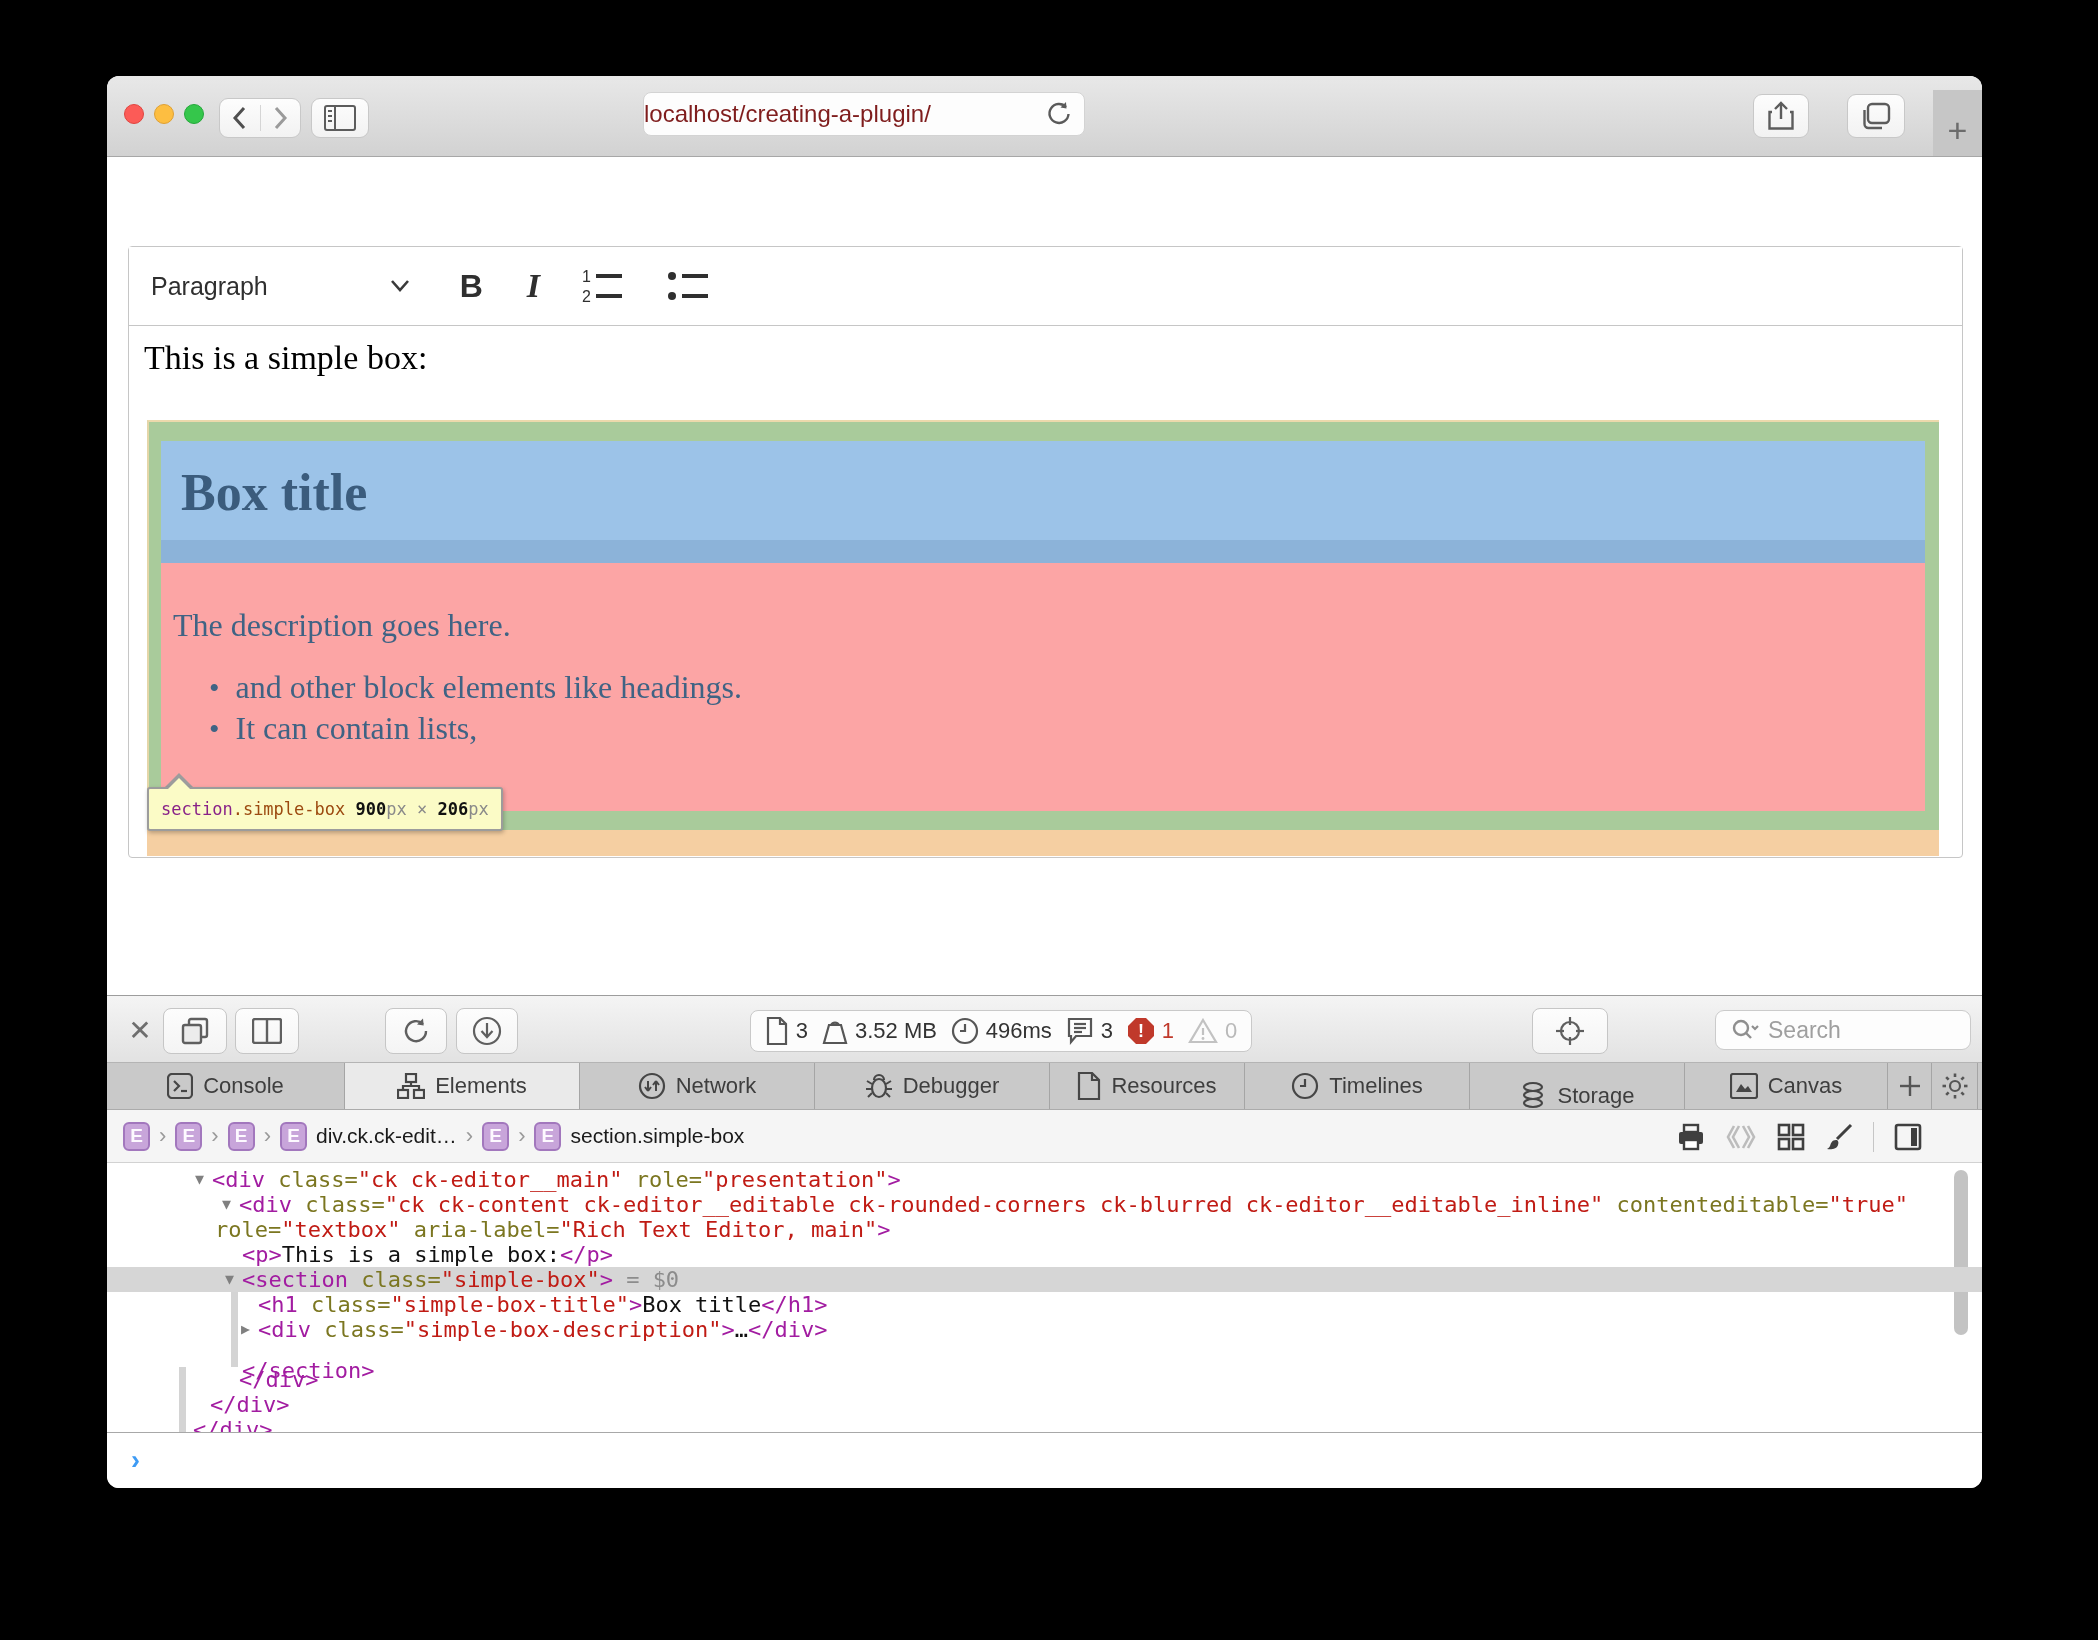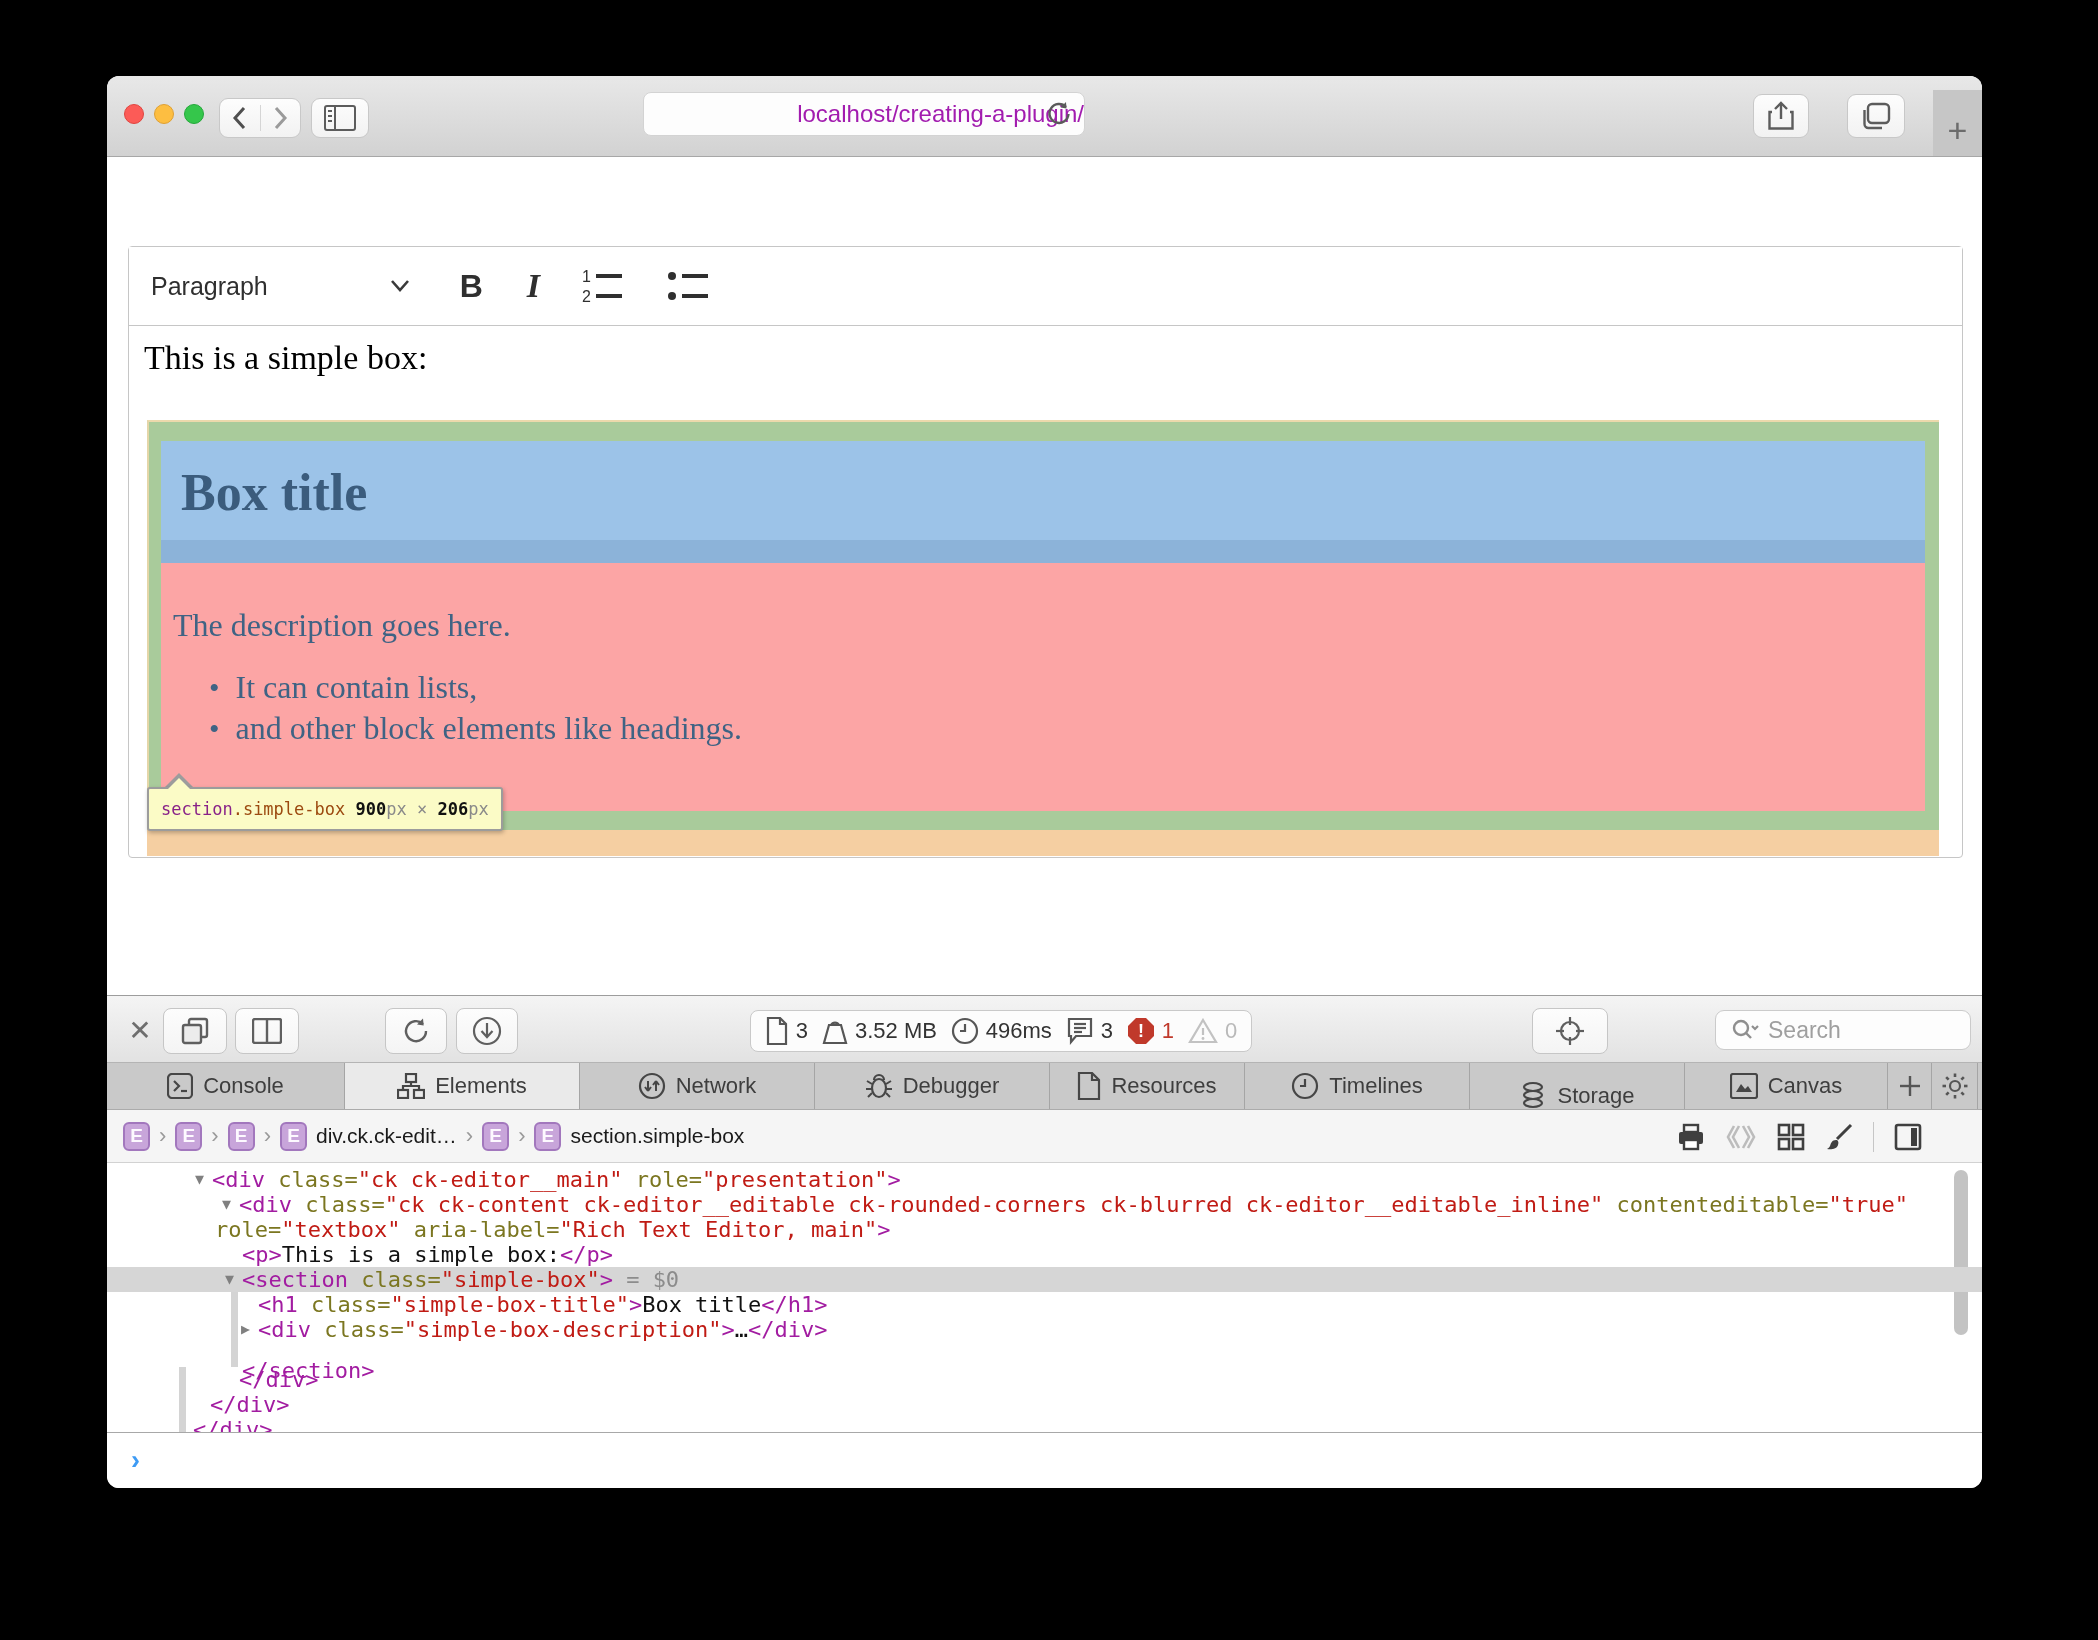--- a/index.html
+++ b/index.html
@@ -16,22 +16,22 @@
   .light.red{left:17px;background:#fc5b57;border:1px solid #e0443f;}
   .light.yellow{left:47px;background:#fdbe41;border:1px solid #dfa033;}
   .light.green{left:77px;background:#35c64b;border:1px solid #24a83a;}
   .chromebtn{background:linear-gradient(#fdfdfd,#f2f2f2);border:1px solid #c8c8c8;border-radius:9px;
     display:flex;align-items:center;justify-content:center;color:#5c5c5c;}
   .navgroup{left:112px;top:22px;width:80px;height:38px;display:flex;}
   .navseg{flex:1;display:flex;align-items:center;justify-content:center;}
   .navgroup .navseg:first-child{border-right:1px solid #d5d5d5;}
   .sidebarbtn{left:204px;top:22px;width:56px;height:38px;}
   .urlfield{left:536px;top:16px;width:440px;height:42px;background:#fdfdfd;border:1px solid #d3d3d3;
-    border-radius:8px;display:flex;align-items:center;justify-content:flex-end;
-    font-size:24px;color:#a21caf;}
+    border-radius:8px;display:flex;align-items:center;justify-content:flex-start;
+    font-size:24px;color:#7f1d1d;}
   .urlreload{right:12px;top:8px;width:26px;height:26px;}
   .sharebtn{left:1646px;top:18px;width:54px;height:42px;}
   .tabsbtn{left:1740px;top:18px;width:56px;height:42px;}
   .newtabstrip{left:1826px;top:14px;width:49px;height:66px;background:#c6c6c6;
     display:flex;align-items:flex-end;justify-content:center;color:#6b6b6b;font-size:34px;line-height:52px;}
 
   
   .page{left:0;top:81px;width:100%;height:838px;background:#fff;}
   .editor{left:21px;top:89px;width:1833px;height:610px;border:1px solid #c6c6c6;border-radius:4px;}
   .edtoolbar{left:0;top:0;width:100%;height:78px;border-bottom:1px solid #c6c6c6;background:#fff;
@@ -214,22 +214,22 @@
       <div class="a" style="left:0;top:78px;width:100%;height:532px;">
         <div class="a intro" style="top:14px;">This is a simple box:</div>
         <div class="a hl-green" style="top:95px;">
           <div class="a hl-blueA">
             <div class="a boxtitle">Box title</div>
           </div>
           <div class="a hl-band"></div>
           <div class="a hl-blueB">
             <div class="a boxdesc">The description goes here.</div>
             <div class="a boxlist">
+              <div class="li">and other block elements like headings.</div>
               <div class="li">It can contain lists,</div>
-              <div class="li">and other block elements like headings.</div>
             </div>
           </div>
         </div>
         <div class="a hl-orange" style="top:505px;"></div>
       </div>
     </div>
 
     <div class="a tipcaret1"></div>
     <div class="a tipcaret2"></div>
     <div class="a tooltip">

